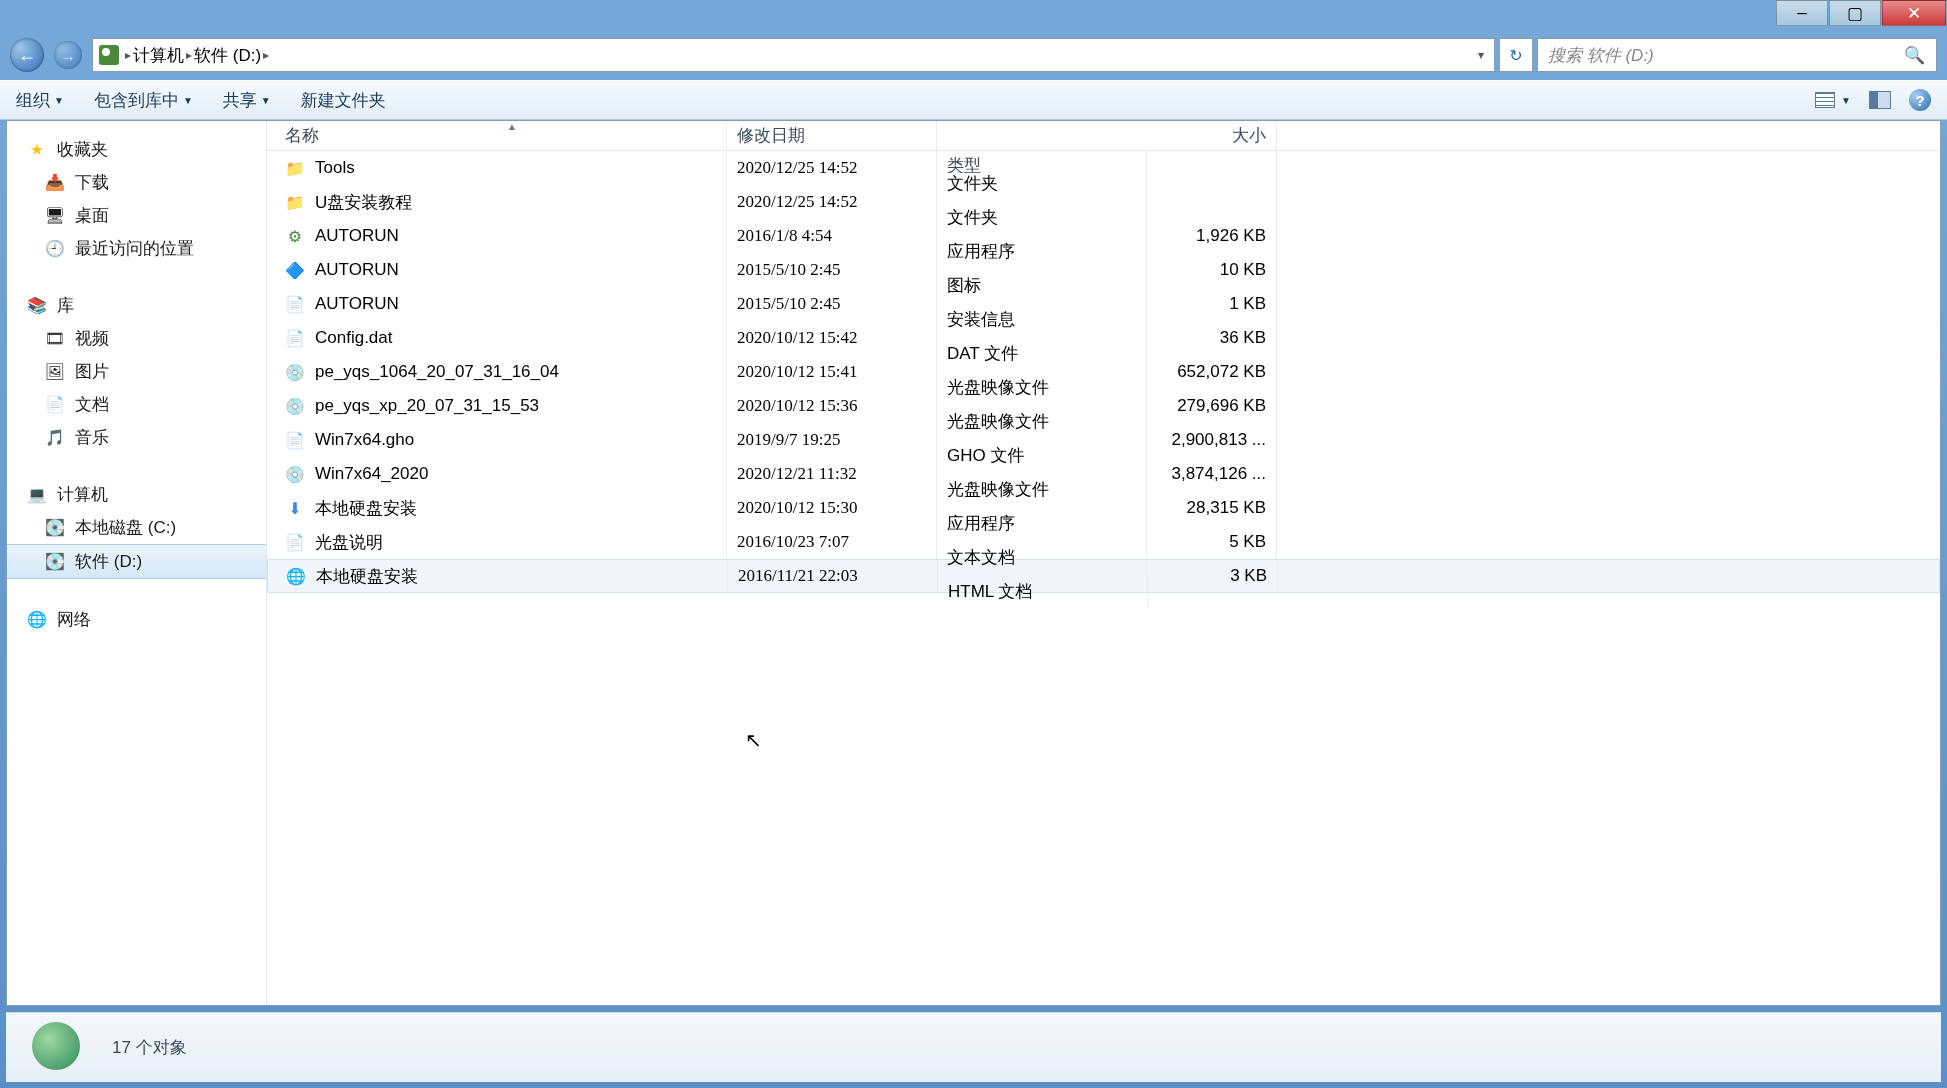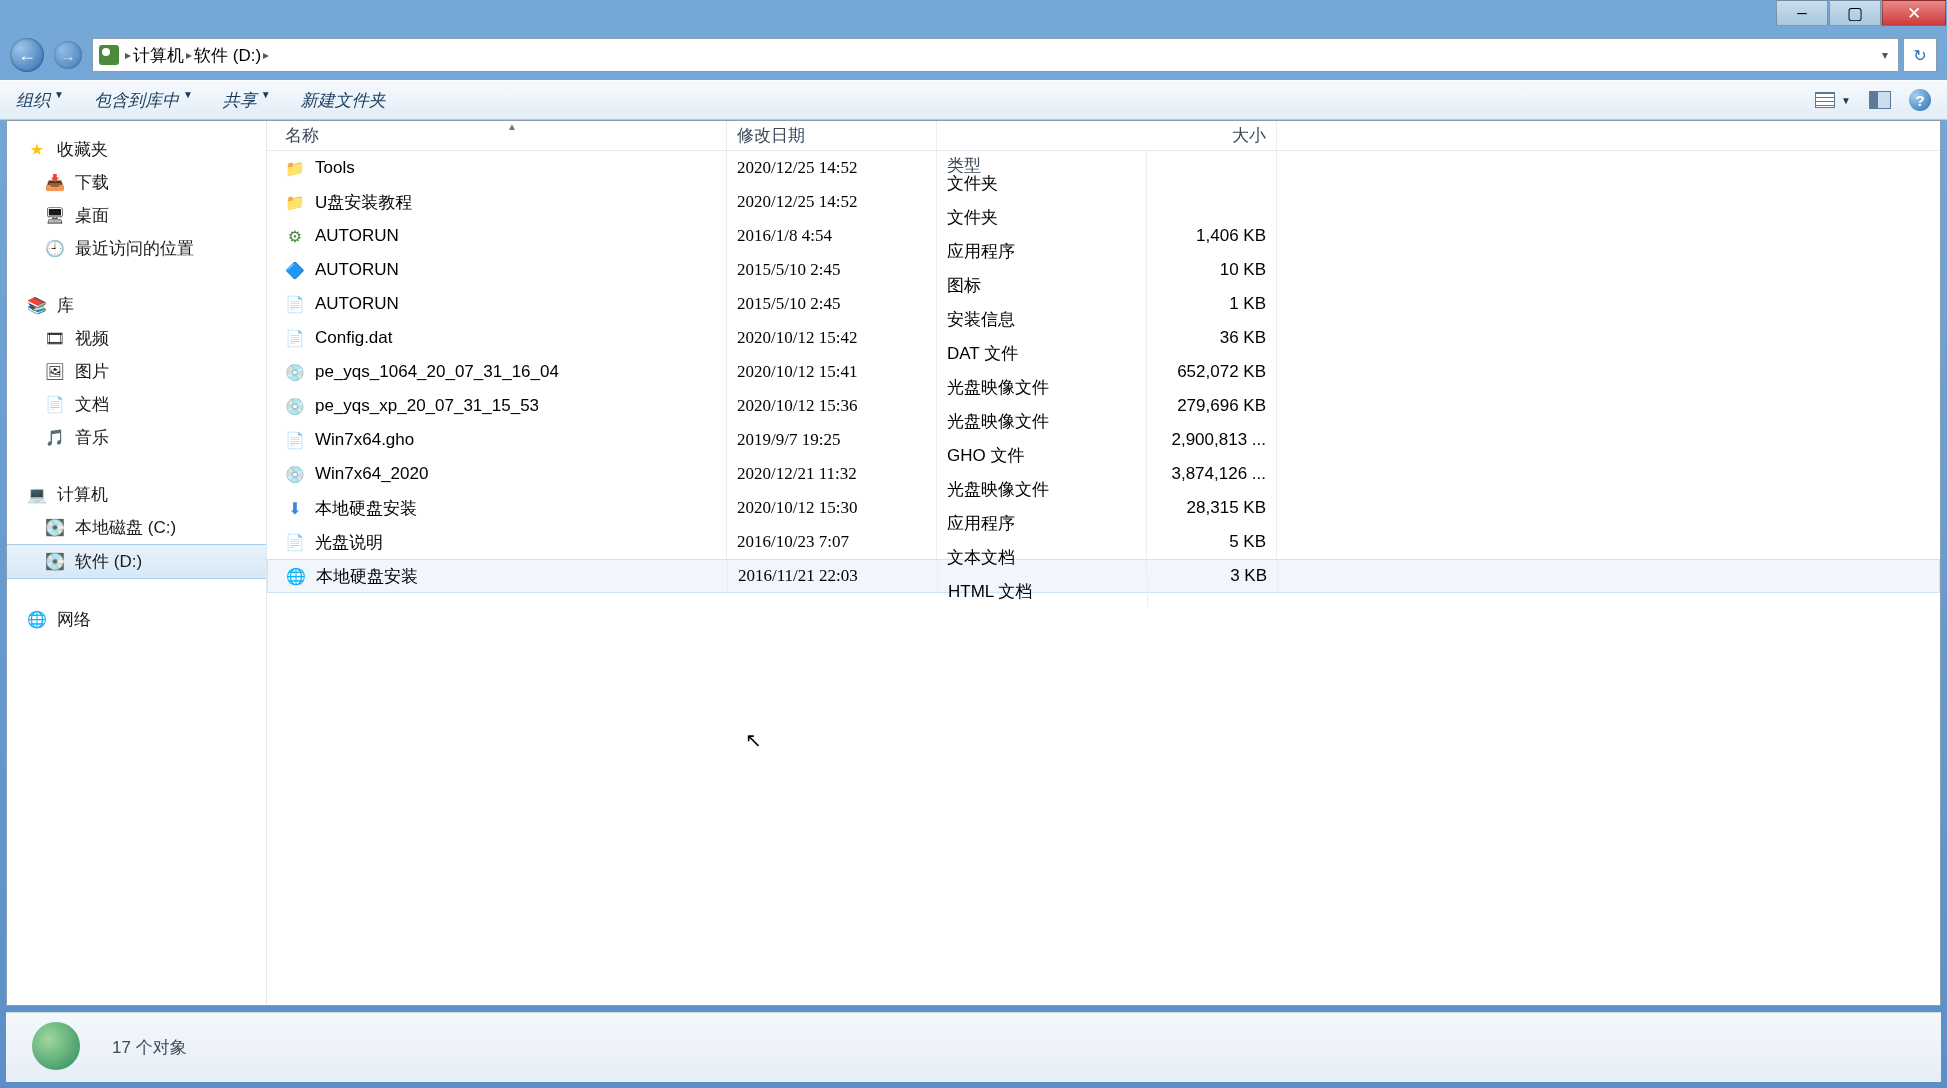--- a/index.html
+++ b/index.html
@@ -22,21 +22,21 @@
     .addr-icon { width: 20px; height: 20px; background: #4a8a3a; border-radius: 3px; margin-right: 6px; position: relative; }
     .addr-icon::after { content: ''; position: absolute; width: 8px; height: 8px; background: #fff; border-radius: 50%; top: 3px; left: 3px; }
     .breadcrumb { display: flex; align-items: center; gap: 2px; color: #000; }
     .bc-sep { color: #555; font-size: 12px; }
     .addr-drop { margin-left: auto; color: #555; font-size: 12px; padding: 0 4px; }
     .refresh-btn { width: 34px; height: 34px; background: #fff; border: 1px solid #8a9db0; display: flex; align-items: center; justify-content: center; color: #2a6ab0; font-size: 16px; }
     .search-box { width: 400px; height: 34px; background: #fff; border: 1px solid #8a9db0; display: flex; align-items: center; padding: 0 10px; color: #888; font-style: italic; }
     .search-box .mag { margin-left: auto; color: #5a7a9a; font-style: normal; }
     
     .toolbar { height: 40px; background: linear-gradient(#f6fafe, #e2edf7); border-top: 1px solid #fff; border-bottom: 1px solid #b5c8da; display: flex; align-items: center; padding: 0 16px; gap: 30px; }
-    .tb-item { display: flex; gap: 4px; color: #1a3a5a; cursor: default; font-style: italic; }
+    .tb-item { display: flex; align-items: center; gap: 4px; color: #1a3a5a; cursor: default; }
     .tb-drop { font-size: 10px; color: #1a3a5a; }
     .tb-spacer { flex: 1; }
     .tb-right { display: flex; align-items: center; gap: 18px; }
     .view-btn { display: flex; align-items: center; gap: 6px; }
     .view-icon { width: 20px; height: 16px; border: 1px solid #5a7a9a; background: repeating-linear-gradient(to bottom, #5a7a9a 0 1px, #fff 1px 4px); }
     .preview-icon { width: 22px; height: 18px; border: 1px solid #5a7a9a; background: linear-gradient(to right, #5a7a9a 40%, #cde 40%); }
     .help-icon { width: 22px; height: 22px; border-radius: 50%; background: radial-gradient(circle at 30% 30%,#a7d0f0,#2a6ab0); color: #fff; display: flex; align-items: center; justify-content: center; font-weight: bold; font-size: 15px; }
     
     .content-area { flex: 1; background: #fff; display: flex; border: 1px solid #8a9db0; margin: 0 6px 6px 6px; }
     
@@ -115,20 +115,24 @@
         <span>计算机</span>
         <span class="bc-sep">▸</span>
         <span>软件 (D:)</span>
         <span class="bc-sep">▸</span>
       </div>
       <div class="addr-drop">▾</div>
     </div>
     <div class="refresh-btn">
         <span>↻</span>
       </div>
+    <div class="search-box">
+      <span>搜索 软件 (D:)</span>
+      <span class="mag">🔍</span>
+    </div>
   </div>
 
   <div class="toolbar">
     <div class="tb-item">
         <span>组织</span>
         <span class="tb-drop">▼</span>
       </div>
     <div class="tb-item">
         <span>包含到库中</span>
         <span class="tb-drop">▼</span>
@@ -247,21 +251,21 @@
             <div class="col type">文件夹</div>
             <div class="col size"></div>
           </div>
           <div class="file-row">
             <div class="col name">
               <span class="f-icon exe-ic">⚙</span>
               <span>AUTORUN</span>
             </div>
             <div class="col date">2016/1/8 4:54</div>
             <div class="col type">应用程序</div>
-            <div class="col size">1,406 KB</div>
+            <div class="col size">1,926 KB</div>
           </div>
           <div class="file-row">
             <div class="col name">
               <span class="f-icon ico-ic">🔷</span>
               <span>AUTORUN</span>
             </div>
             <div class="col date">2015/5/10 2:45</div>
             <div class="col type">图标</div>
             <div class="col size">10 KB</div>
           </div>

